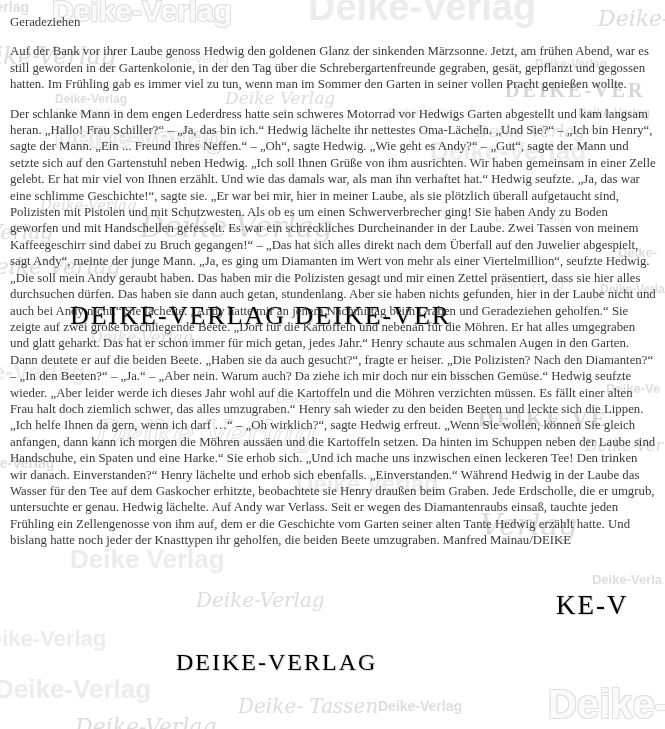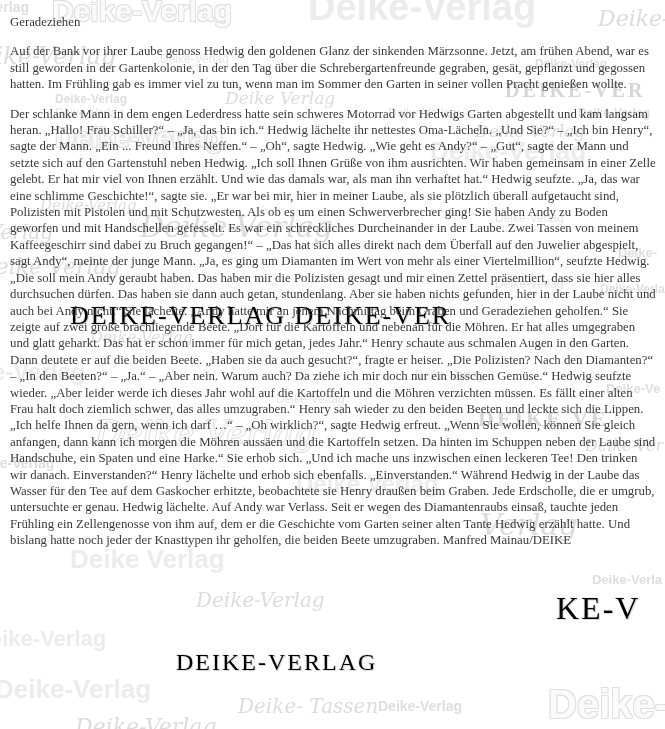--- a/index.html
+++ b/index.html
@@ -123,21 +123,21 @@
       <span class="wm small" style="left: 276px; top: 393px; font-size: 12px;">Deike-Verlag</span>
       <span class="wm scriptoutline" style="left: 95px; top: 416px; font-size: 34px;">Deike Verlag</span>
       <span class="wm caps" style="left: 478px; top: 408px; font-size: 22px;">DEIKE VE</span>
       <span class="wm script" style="left: 585px; top: 438px; font-size: 16px;">Deike-Ver</span>
       <span class="wm smallbold" style="left: -8px; top: 456px; font-size: 14px;">ke-Verlag</span>
       <span class="wm solid" style="left: 296px; top: 472px; font-size: 24px;">Deike Verlag</span>
       <span class="wm script" style="left: 480px; top: 510px; font-size: 30px;">Verlag</span>
       <span class="wm solid" style="left: 70px; top: 546px; font-size: 26px;">Deike Verlag</span>
       <span class="wm smallbold" style="left: 592px; top: 573px; font-size: 13px;">Deike-Verla</span>
       <span class="wm script" style="left: 196px; top: 590px; font-size: 20px;">Deike-Verlag</span>
-      <span class="wm capsemboss" style="left: 556px; top: 592px; font-size: 32px;">KE-V</span>
+      <span class="wm capsemboss" style="left: 556px; top: 592px; font-size: 27px;">KE-V</span>
       <span class="wm solid" style="left: -10px; top: 628px; font-size: 22px;">eike-Verlag</span>
       <span class="wm capsemboss" style="left: 176px; top: 650px; font-size: 24px;">DEIKE-VERLAG</span>
       <span class="wm solid" style="left: -5px; top: 676px; font-size: 26px;">Deike-Verlag</span>
       <span class="wm script" style="left: 238px; top: 696px; font-size: 20px;">Deike- Tassen</span>
       <span class="wm smallbold" style="left: 378px; top: 699px; font-size: 14px;">Deike-Verlag</span>
       <span class="wm outline" style="left: 548px; top: 684px; font-size: 40px;">Deike-</span>
       <span class="wm script" style="left: 75px; top: 716px; font-size: 22px;">Deike-Verlag</span>
     </div>
   <div id="content">
     <h1 id="doc-title">Geradeziehen</h1>

